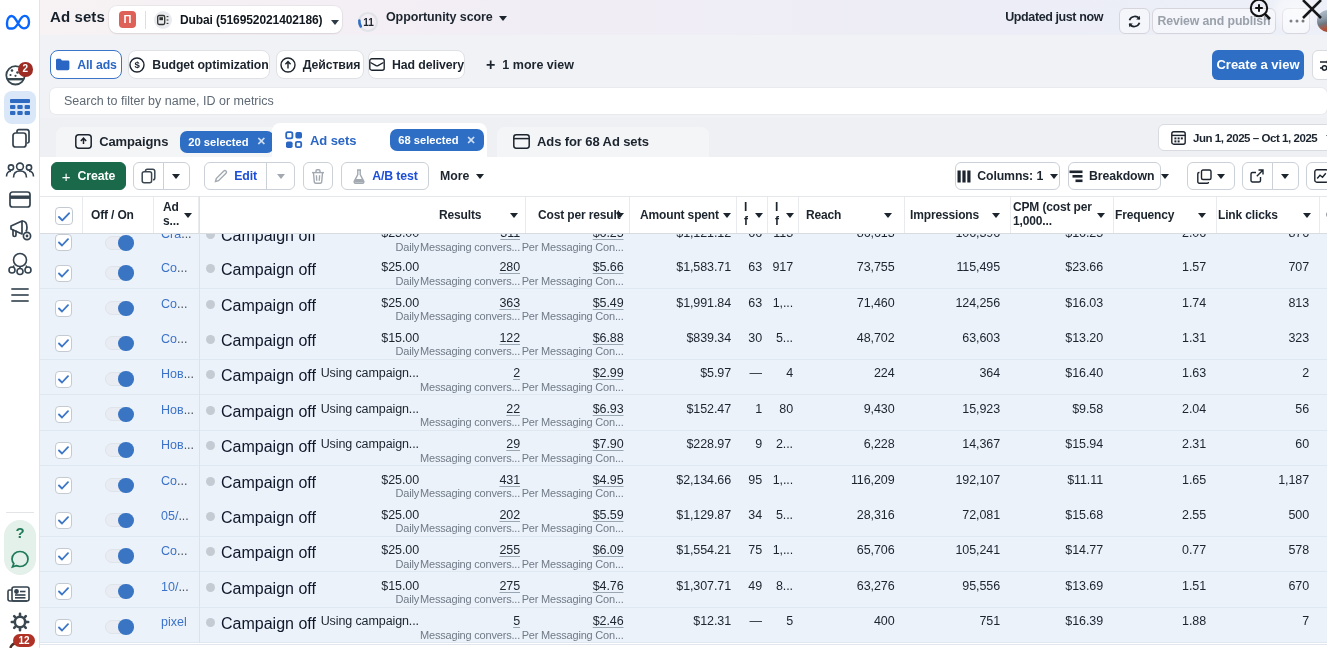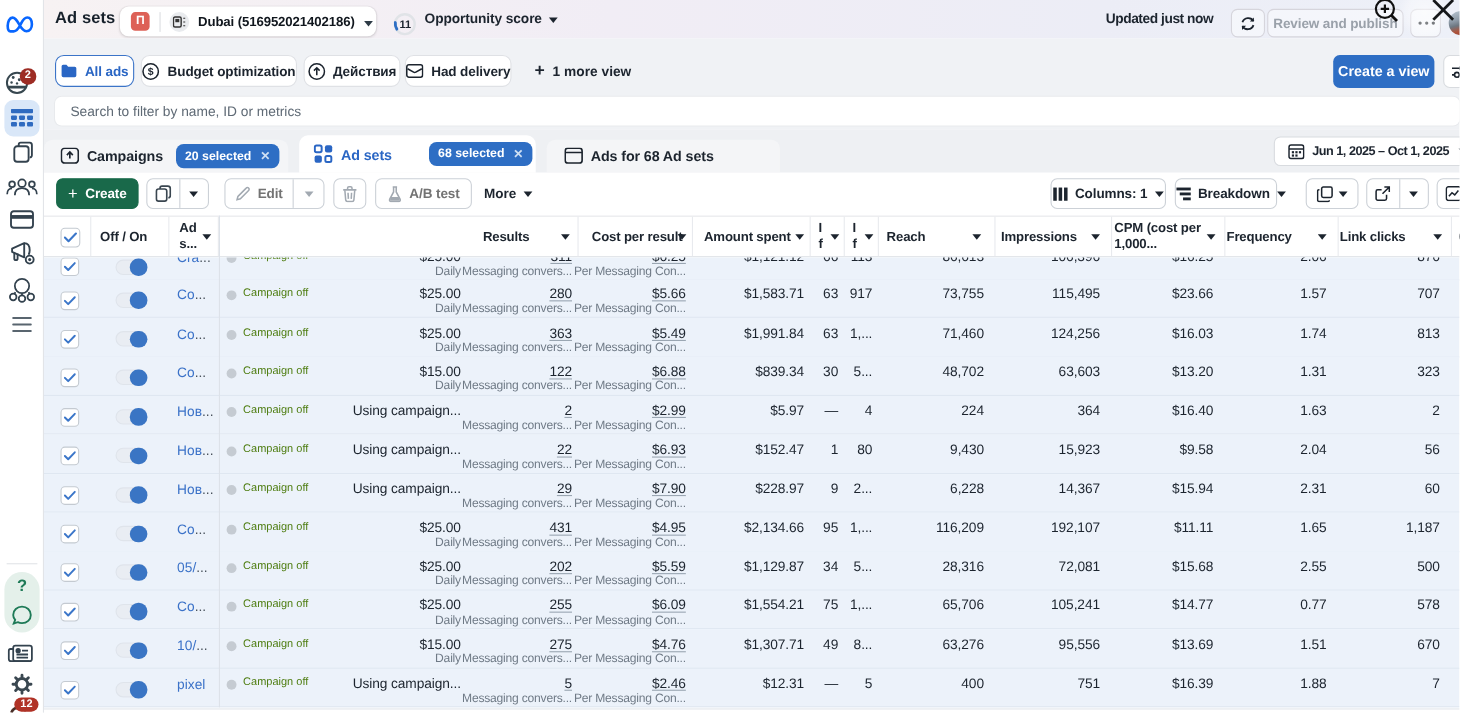--- a/index.html
+++ b/index.html
@@ -46,59 +46,59 @@
   font-size:12.5px; font-weight:bold; color:#1c242e; }
 #createview { position:absolute; right:23px; top:15px; width:92px; height:30px; background:#2e6ec4; border-radius:6px;
   color:#fff; font-size:13px; font-weight:bold; text-align:center; line-height:30px; }
 #sliders { position:absolute; right:-15px; top:15px; width:30px; height:30px; background:#fff; border:1px solid #d8dbdf; border-radius:6px; }
 #searchrow { position:absolute; left:10px; top:53px; width:1277px; height:26px; background:#fff; border-radius:6px;
   box-shadow:0 0 0 1px rgba(0,0,0,0.03); font-size:12.5px; color:#5f6a75; line-height:26px; padding-left:14px; }
 
 
 #tabband { position:absolute; left:0; top:118px; width:1287px; height:39px; background:#eef0f3; }
 .lvltab { position:absolute; top:8.5px; height:30.5px; border-radius:8px 8px 0 0; display:flex; align-items:center; }
-#lt1 { left:0; width:222px; background:#f4f5f7; }
+#lt1 { left:16px; width:222px; background:#f4f5f7;justify-content:center; }
 #lt2 { left:232px; width:215px; background:#fff; top:5.3px; height:33.7px; }
 #lt3 { left:457px; width:212px; background:#f4f5f7; }
 .lvltab .lbl { font-size:13px; font-weight:bold; color:#1c242e; margin-left:7px; letter-spacing:-0.1px; }
 #lt2 .lbl { color:#2a66c4; }
 .selpill { height:21.5px; background:#2e6ec4; border-radius:6px; color:#fff; font-size:11.2px; font-weight:bold;
   display:flex; align-items:center; padding:0 8px; margin-left:12px; white-space:nowrap; border-radius:7px; }
 .selpill .x { margin-left:8px; font-size:11px; color:#cfe0f4; }
 #datebtn { position:absolute; left:1118px; top:6px; width:200px; height:27px; background:#fff; border:1px solid #d8dbdf;
   border-radius:6px; display:flex; align-items:center; font-size:11.5px; font-weight:bold; color:#1c242e; letter-spacing:-0.45px; white-space:nowrap; }
 
 
 #toolbar { position:absolute; left:0; top:157px; width:1287px; height:39px; background:#fff; }
 .tbtn { position:absolute; top:5px; height:28px; border:1px solid #ccd1d7; border-radius:6px; background:#fff;
   font-size:12.3px; font-weight:bold; color:#1c242e; display:flex; align-items:center; justify-content:center; letter-spacing:-0.1px; }
 #bcreate { left:11px; width:75px; background:#19694a; border-color:#19694a; color:#fff; }
 .grp { position:absolute; top:5px; height:28px; border:1px solid #ccd1d7; border-radius:6px; background:#fff; display:flex; }
 .grp .seg { display:flex; align-items:center; justify-content:center; height:100%; font-size:12.3px; font-weight:bold; color:#1c242e; letter-spacing:-0.1px; }
 .grp .sep { width:1px; background:#ccd1d7; height:100%; }
-.gray { color:#737373; }
+.gray { color:#1d4ed8; }
 .caret2 { width:0; height:0; border-left:4px solid transparent; border-right:4px solid transparent; border-top:5px solid #1c242e; }
 .caretg { border-top-color:#a2a9b1; }
 
 
 #thead { position:absolute; left:0; top:196px; width:1287px; height:37.5px; background:#fff;
   border-top:1px solid #e5e7ea; border-bottom:1px solid #d8dce1; }
 .hc { position:absolute; top:0; height:35.5px; border-right:1px solid #e8eaee; }
 .hlbl { font-size:12px; font-weight:bold; color:#1c242e; letter-spacing:-0.15px; white-space:nowrap; }
 #tbody { position:absolute; left:0; top:233.5px; width:1287px; height:410px; overflow:hidden; background:#fff; }
 .row { position:absolute; left:0; width:1287px; height:35.5px; background:#ecf2fa; border-bottom:1px solid #dfe7f1; }
 .row .cb { position:absolute; left:15px; top:11px; width:17px; height:17px; background:#fff; border:1px solid #c4cad1;
   border-radius:4px; text-align:center; }
 .row .cb svg { display:block; margin:3px auto 0; }
 .row .toggle { position:absolute; left:64.5px; top:12px; width:29px; height:14px; background:#e9edf3;
   border:1px solid #dfe4eb; border-radius:8px; }
 .row .knob { position:absolute; right:-1px; top:-1.5px; width:15.5px; height:15.5px; border-radius:50%; background:#3a75c4; }
 .row .name { position:absolute; left:121px; top:7.5px; width:36px; font-size:12.5px; color:#3b72c8; white-space:nowrap; overflow:hidden; }
 .row .dot { position:absolute; left:165.5px; top:10.5px; width:9px; height:9px; border-radius:50%; background:#c5cbd2; }
-.row .deliv { position:absolute; left:181px; top:7.5px; font-size:10px; color:#4d7c0f; }
+.row .deliv { position:absolute; left:181px; top:7.5px; font-size:16px; color:#0f172a; }
 .num { position:absolute; white-space:nowrap; }
 .v { top:6.5px; font-size:12.5px; color:#1c242e; letter-spacing:-0.1px; }
 .s { top:21px; font-size:11px; color:#6f7a86; letter-spacing:-0.2px; }
 .u { text-decoration:underline; text-decoration-color:#9aa6b2; text-underline-offset:2px; }
 #frozensep { position:absolute; left:159px; top:196px; width:1px; height:447px; background:#dde2e9; z-index:5; }
 #tbottom { position:absolute; left:0; top:643.5px; width:1287px; height:9px; background:#fff; border-top:1px solid #e2e6ec; }
 
 
 #whitestrip { position:absolute; left:1327px; top:0; width:13px; height:648px; background:#fff; z-index:40; }
 #xclose { position:absolute; z-index:50; }

